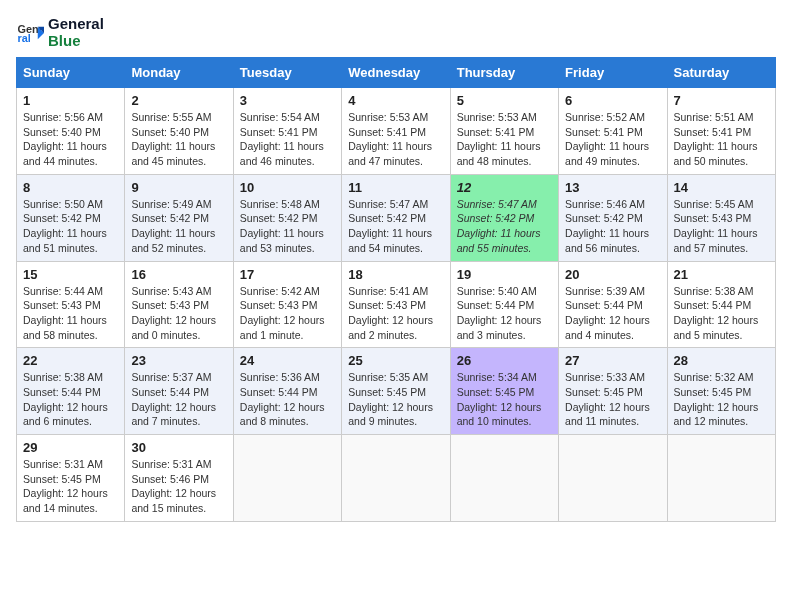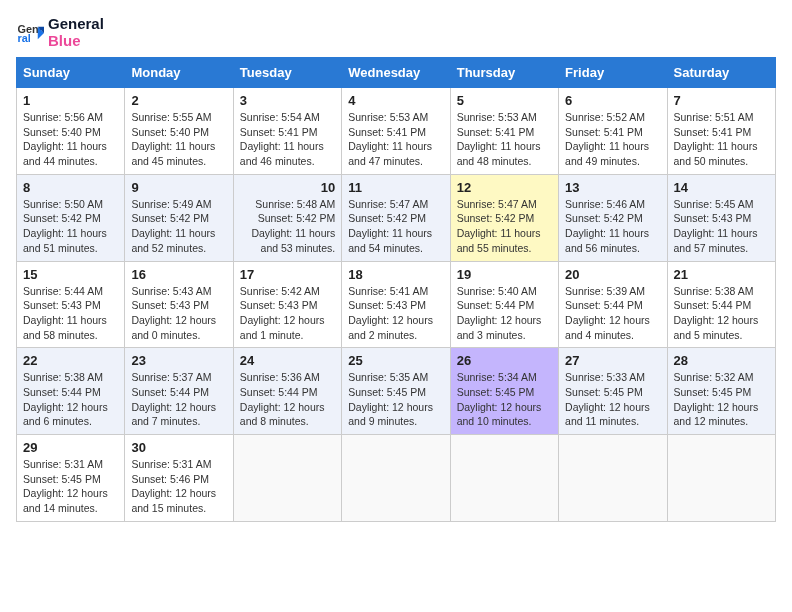--- a/index.html
+++ b/index.html
@@ -90,21 +90,21 @@
 <div class="header">
   <div class="logo">
     <svg class="logo-icon" viewBox="0 0 36 36" xmlns="http://www.w3.org/2000/svg">
       <text x="2" y="18" font-size="14" font-weight="bold" fill="#333">Gene</text>
       <text x="2" y="30" font-size="14" font-weight="bold" fill="#1a73e8">ral</text>
       <polygon points="28,10 36,18 28,26" fill="#1a73e8"></polygon>
       <polygon points="28,10 36,10 36,18" fill="#0d47a1"></polygon>
     </svg>
     <div style="line-height:1.1;">
       <div style="font-size:15px;font-weight:bold;color:#0f172a;">General</div>
-      <div style="font-size:15px;font-weight:bold;color:#ec4899;">Blue</div>
+      <div style="font-size:15px;font-weight:bold;color:#15803d;">Blue</div>
     </div>
   </div>
   <div class="title-block">
     <div class="month-title"></div>
     <div class="subtitle"></div>
   </div>
 </div>
 
 <table class="calendar-table">
   <thead>
@@ -124,23 +124,23 @@
         <td style="background: rgb(255, 255, 255);"><span class="day-num">2</span><span class="day-info">Sunrise: 5:55 AM<br>Sunset: 5:40 PM<br>Daylight: 11 hours<br>and 45 minutes.</span></td>
         <td style="background: rgb(255, 255, 255);"><span class="day-num">3</span><span class="day-info">Sunrise: 5:54 AM<br>Sunset: 5:41 PM<br>Daylight: 11 hours<br>and 46 minutes.</span></td>
         <td style="background: rgb(255, 255, 255);"><span class="day-num">4</span><span class="day-info">Sunrise: 5:53 AM<br>Sunset: 5:41 PM<br>Daylight: 11 hours<br>and 47 minutes.</span></td>
         <td style="background: rgb(255, 255, 255);"><span class="day-num">5</span><span class="day-info">Sunrise: 5:53 AM<br>Sunset: 5:41 PM<br>Daylight: 11 hours<br>and 48 minutes.</span></td>
         <td style="background: rgb(255, 255, 255);"><span class="day-num">6</span><span class="day-info">Sunrise: 5:52 AM<br>Sunset: 5:41 PM<br>Daylight: 11 hours<br>and 49 minutes.</span></td>
         <td style="background: rgb(255, 255, 255);"><span class="day-num">7</span><span class="day-info">Sunrise: 5:51 AM<br>Sunset: 5:41 PM<br>Daylight: 11 hours<br>and 50 minutes.</span></td>
       </tr>
       <tr>
         <td style="background: rgb(238, 242, 250);"><span class="day-num">8</span><span class="day-info">Sunrise: 5:50 AM<br>Sunset: 5:42 PM<br>Daylight: 11 hours<br>and 51 minutes.</span></td>
         <td style="background: rgb(238, 242, 250);"><span class="day-num">9</span><span class="day-info">Sunrise: 5:49 AM<br>Sunset: 5:42 PM<br>Daylight: 11 hours<br>and 52 minutes.</span></td>
-        <td style="background: rgb(238, 242, 250); text-align: right;"><span class="day-num">10</span><span class="day-info">Sunrise: 5:48 AM<br>Sunset: 5:42 PM<br>Daylight: 11 hours<br>and 53 minutes.</span></td>
+        <td style="background: rgb(238, 242, 250);"><span class="day-num">10</span><span class="day-info">Sunrise: 5:48 AM<br>Sunset: 5:42 PM<br>Daylight: 11 hours<br>and 53 minutes.</span></td>
         <td style="background: rgb(238, 242, 250);"><span class="day-num">11</span><span class="day-info">Sunrise: 5:47 AM<br>Sunset: 5:42 PM<br>Daylight: 11 hours<br>and 54 minutes.</span></td>
-        <td style="background: #fef9c3;"><span class="day-num">12</span><span class="day-info">Sunrise: 5:47 AM<br>Sunset: 5:42 PM<br>Daylight: 11 hours<br>and 55 minutes.</span></td>
+        <td style="background: #86efac; font-style: italic;"><span class="day-num">12</span><span class="day-info">Sunrise: 5:47 AM<br>Sunset: 5:42 PM<br>Daylight: 11 hours<br>and 55 minutes.</span></td>
         <td style="background: rgb(238, 242, 250);"><span class="day-num">13</span><span class="day-info">Sunrise: 5:46 AM<br>Sunset: 5:42 PM<br>Daylight: 11 hours<br>and 56 minutes.</span></td>
         <td style="background: rgb(238, 242, 250);"><span class="day-num">14</span><span class="day-info">Sunrise: 5:45 AM<br>Sunset: 5:43 PM<br>Daylight: 11 hours<br>and 57 minutes.</span></td>
       </tr>
       <tr>
         <td style="background: rgb(255, 255, 255); border-radius: 6px;"><span class="day-num">15</span><span class="day-info">Sunrise: 5:44 AM<br>Sunset: 5:43 PM<br>Daylight: 11 hours<br>and 58 minutes.</span></td>
         <td style="background: rgb(255, 255, 255);"><span class="day-num">16</span><span class="day-info">Sunrise: 5:43 AM<br>Sunset: 5:43 PM<br>Daylight: 12 hours<br>and 0 minutes.</span></td>
         <td style="background: rgb(255, 255, 255);"><span class="day-num">17</span><span class="day-info">Sunrise: 5:42 AM<br>Sunset: 5:43 PM<br>Daylight: 12 hours<br>and 1 minute.</span></td>
         <td style="background: rgb(255, 255, 255);"><span class="day-num">18</span><span class="day-info">Sunrise: 5:41 AM<br>Sunset: 5:43 PM<br>Daylight: 12 hours<br>and 2 minutes.</span></td>
         <td style="background: rgb(255, 255, 255); border-radius: 12px;"><span class="day-num">19</span><span class="day-info">Sunrise: 5:40 AM<br>Sunset: 5:44 PM<br>Daylight: 12 hours<br>and 3 minutes.</span></td>
         <td style="background: rgb(255, 255, 255);"><span class="day-num">20</span><span class="day-info">Sunrise: 5:39 AM<br>Sunset: 5:44 PM<br>Daylight: 12 hours<br>and 4 minutes.</span></td>

